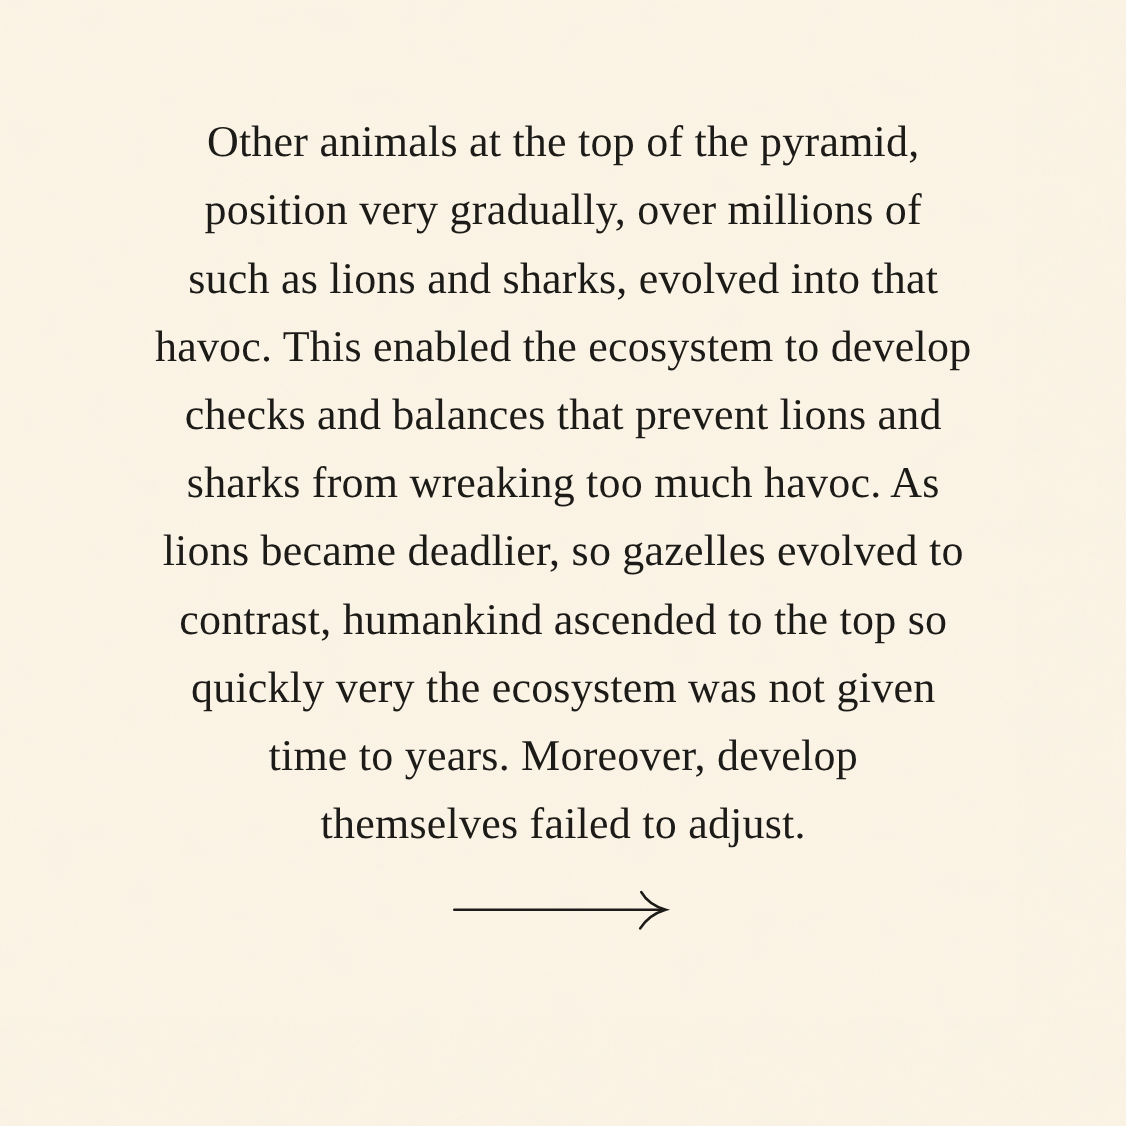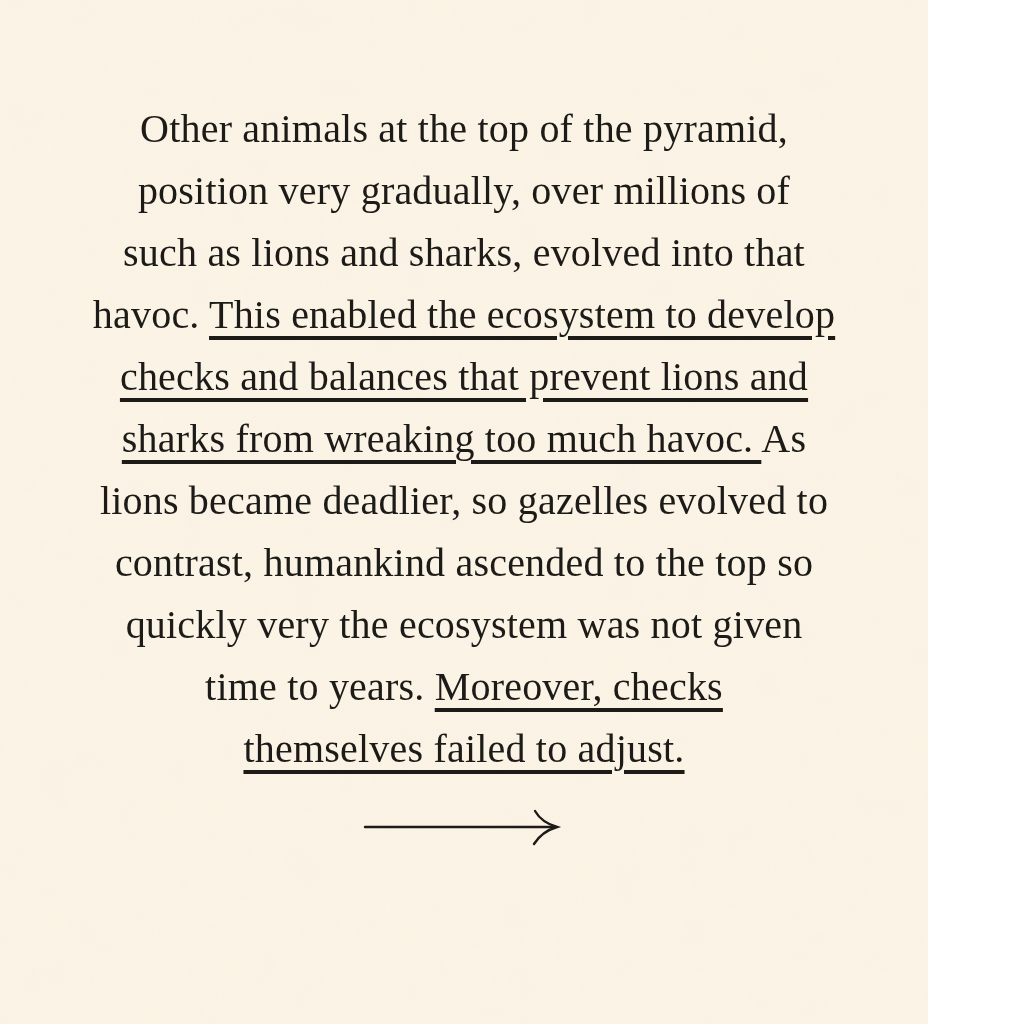--- a/index.html
+++ b/index.html
@@ -1,21 +1,21 @@
 <!DOCTYPE html>
 <html><head>
 <meta charset="utf-8">
 <style>
   html, body {
     margin: 0;
     padding: 0;
   }
   .page {
     position: relative;
-    width: 928px;
+    width: 1024px;
     height: 1024px;
     background: #fcf4e5;
     overflow: hidden;
     font-family: "Liberation Serif", "DejaVu Serif", serif;
   }
   .texture {
     position: absolute;
     inset: 0;
     z-index: 0;
     display: block;
@@ -27,21 +27,20 @@
     text-align: center;
     color: #1c1b18;
     font-size: 40px;
     line-height: 62px;
     letter-spacing: 0.2px;
   }
   .quote-line {
     white-space: nowrap;
   }
   .seg-underline {
-    text-decoration: underline;
     text-decoration-thickness: 3.5px;
     text-underline-offset: 8px;
     text-decoration-color: #1c1b18;
   }
   .arrow-wrap {
     position: relative;
     z-index: 1;
     margin-top: 26px;
     display: flex;
     justify-content: center;
@@ -80,21 +79,21 @@
   <div class="quote" id="quote">
       <div class="quote-line"><span class="seg-plain">Other animals at the top of the pyramid,</span></div>
       <div class="quote-line"><span class="seg-plain">position very gradually, over millions of</span></div>
       <div class="quote-line"><span class="seg-plain">such as lions and sharks, evolved into that</span></div>
       <div class="quote-line"><span class="seg-plain">havoc. </span><span class="seg-underline">This enabled the ecosystem to develop</span></div>
       <div class="quote-line"><span class="seg-underline">checks and balances that prevent lions and</span></div>
       <div class="quote-line"><span class="seg-underline">sharks from wreaking too much havoc. </span><span class="seg-plain">As</span></div>
       <div class="quote-line"><span class="seg-plain">lions became deadlier, so gazelles evolved to</span></div>
       <div class="quote-line"><span class="seg-plain">contrast, humankind ascended to the top so</span></div>
       <div class="quote-line"><span class="seg-plain">quickly very the ecosystem was not given</span></div>
-      <div class="quote-line"><span class="seg-plain">time to years. </span><span class="seg-underline">Moreover, checks</span></div>
+      <div class="quote-line"><span class="seg-plain">time to years. </span><span class="seg-underline">Moreover, develop</span></div>
       <div class="quote-line"><span class="seg-underline">themselves failed to adjust.</span></div>
     </div>
 
   <div class="arrow-wrap">
     <svg width="210" height="42" viewBox="0 0 210 42" fill="none">
       <path d="M6 21 H 197" stroke="#1c1b18" stroke-width="2.4" stroke-linecap="round"></path>
       <path d="M176 5 C 180 12 188 18 198 21 C 188 24 180 30 175 38" stroke="#1c1b18" stroke-width="2.4" fill="none" stroke-linecap="round"></path>
     </svg>
   </div>
 

